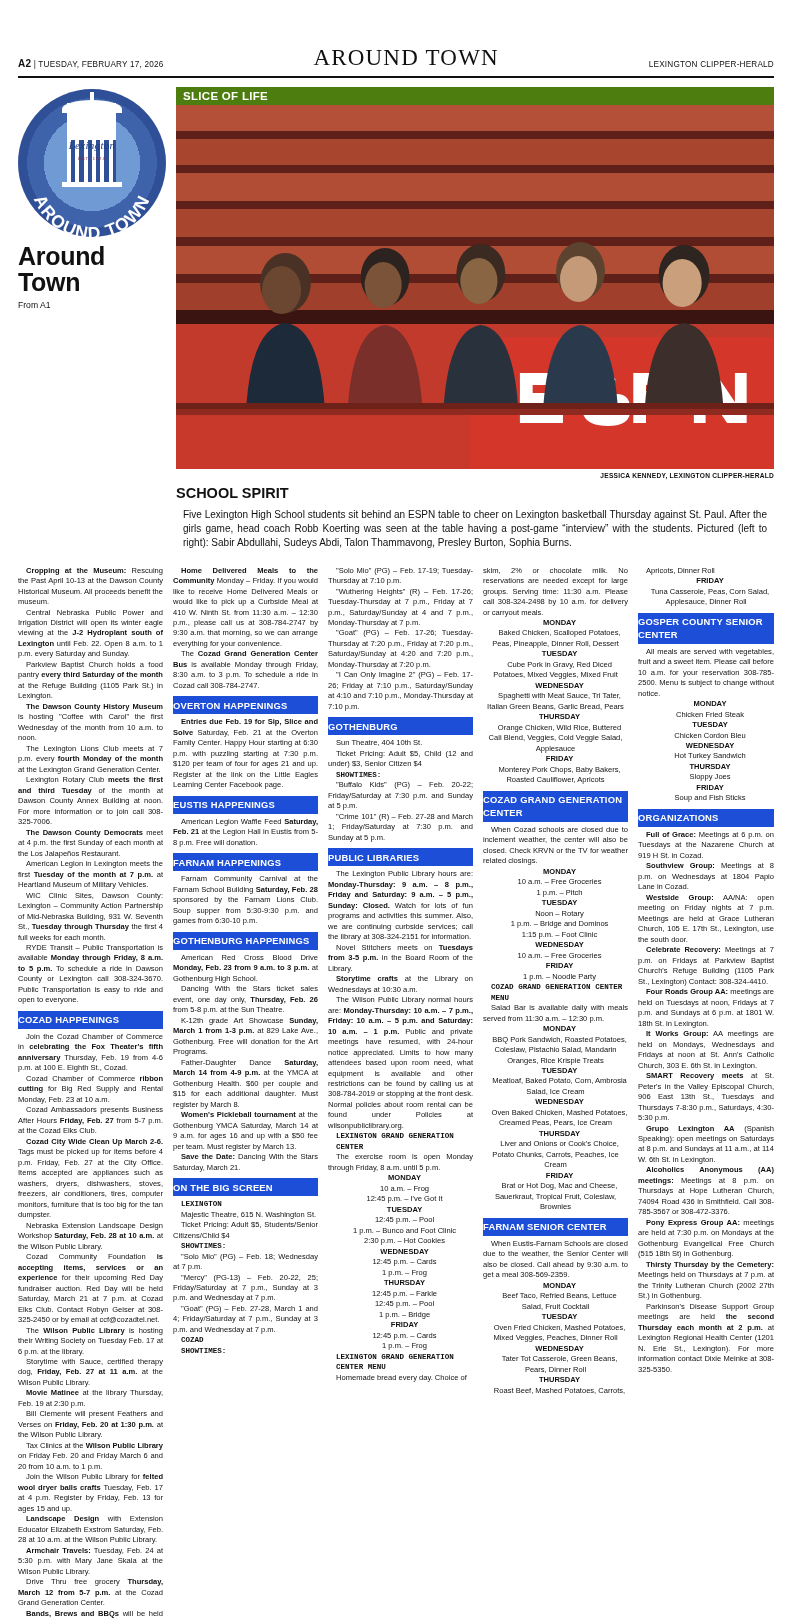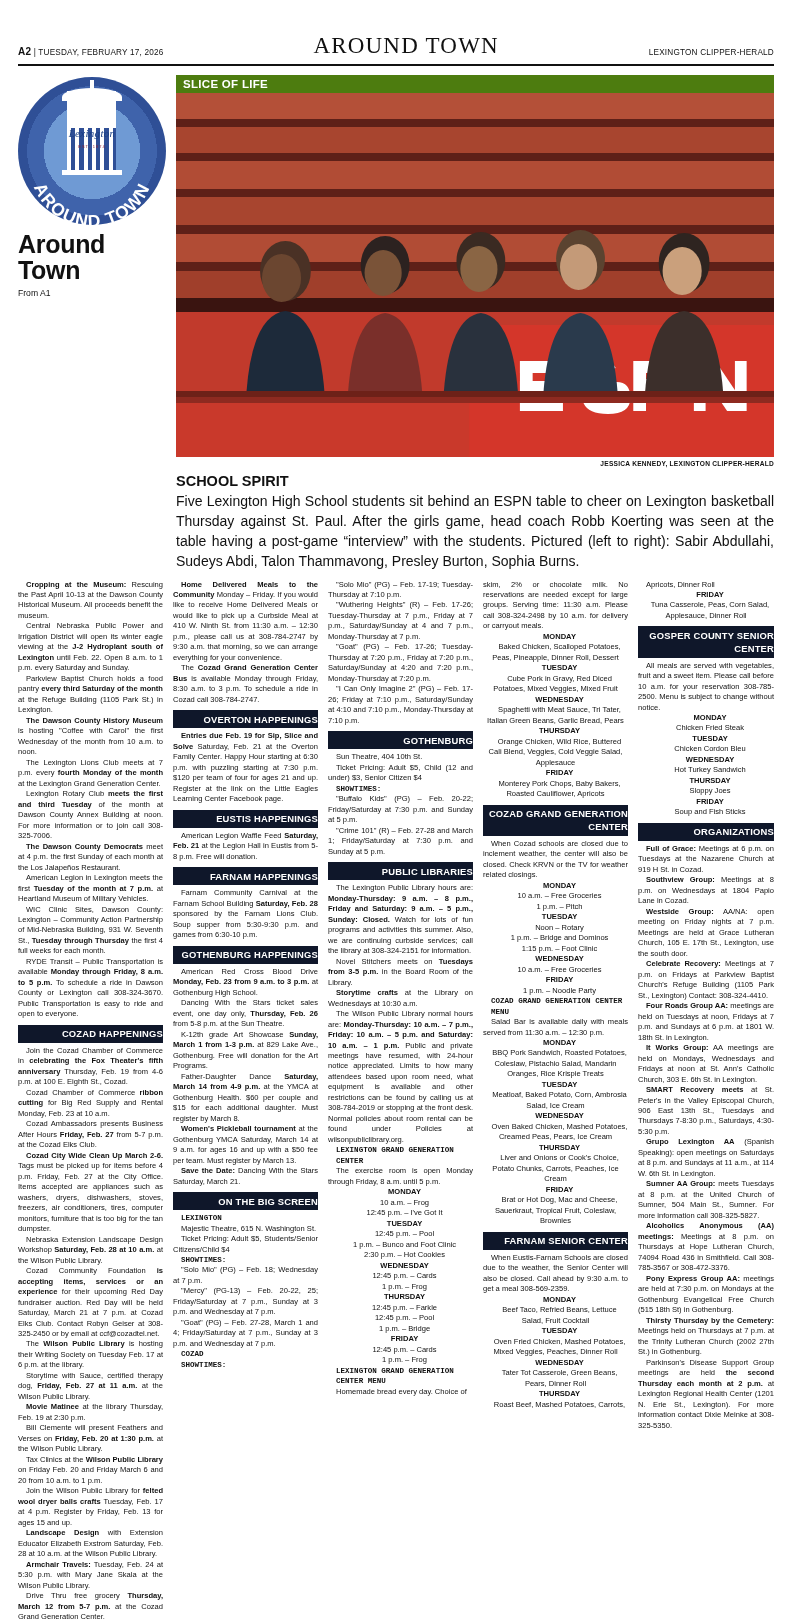--- a/index.html
+++ b/index.html
@@ -4,21 +4,21 @@
 <style>
   * { box-sizing: border-box; }
   html, body { margin:0; padding:0; }
   body {
     width: 792px; height: 1620px;
     background: #ffffff;
     font-family: "Liberation Sans", sans-serif;
     color: #111;
     overflow: hidden;
   }
-  .page { position: relative; width: 792px; height: 1620px; padding: 4px 18px; }
+  .page { position: relative; width: 792px; height: 1620px; padding: 16px 18px; }
 
   
   .masthead { display:flex; align-items:flex-end; justify-content:space-between; padding-top: 30px; }
   .mh-left { font-size: 8.2px; letter-spacing:.2px; white-space:nowrap; color:#111; }
   .mh-left b { font-size: 10px; font-weight: 700; }
   .mh-center { font-family:"Liberation Serif", serif; font-size: 23px; letter-spacing: 1.2px; font-weight:400; line-height:1; }
   .mh-right { font-size: 8.2px; letter-spacing:.2px; white-space:nowrap; }
   .mh-rule { border-top: 2px solid #111; margin-top: 7px; }
 
   
@@ -64,36 +64,36 @@
 
   h1.sec-title { font-size:25px; font-weight:700; margin: 7px 0 5px 0; line-height:1.02; letter-spacing:-.3px;}
   .fromline { font-weight:400; font-size:8.6px; margin-bottom:16px;}
 
   
   .col { font-size:7.55px; line-height:1.39; text-align:justify; }
   .col p { margin:0; text-indent: 8px; }
   .col p.noind { text-indent:0; }
   .col b, .col strong { font-weight:700; }
   .subhead {
-    background:#0f172a; color:#fff; font-weight:700; font-size:9.4px;
-    text-align:right; letter-spacing:.2px; padding:2.5px 0 2.5px 0; margin:5px 0 3px 0;
+    background:#1d4ed8; color:#fff; font-weight:700; font-size:9.4px;
+    text-align:left; letter-spacing:.2px; padding:2.5px 0 2.5px 0; margin:5px 0 3px 0;
   }
   .ctr { text-indent:0; font-weight:700;font-family:Liberation Mono, monospace; }
   .ctr-n { text-align:center; text-indent:0; }
   .daybold { text-align:center; text-indent:0; font-weight:700; margin-top:2px;}
 
   
   .cols5 { display:flex; gap:10px; margin-top: 8px; }
   .cols5 > .c { width:145px; flex:0 0 145px; }
   .cols5 > .c.last { flex:1 1 auto; width:auto; }
 
   
   .spirit { margin-top: 6px; }
   .spirit h2 { font-size:14.5px; font-weight:700; margin:0 0 3px 0; }
-  .spirit p { font-size:14px; line-height:1.42; margin:0; text-align:justify;}
+  .spirit p { font-size:10px; line-height:1.42; margin:7px; text-align:justify;}
 </style>
 </head>
 <body>
 
 <div class="page">
 
   <div class="masthead">
     <div class="mh-left">
       <b>A2</b>
       <span> | </span>
@@ -406,21 +406,20 @@
       <div class="subhead">ORGANIZATIONS</div>
       <div>
           <p><b>Full of Grace:</b> Meetings at 6 p.m. on Tuesdays at the Nazarene Church at 919 H St. in Cozad.</p>
           <p><b>Southview Group:</b> Meetings at 8 p.m. on Wednesdays at 1804 Papio Lane in Cozad.</p>
           <p><b>Westside Group:</b> AA/NA: open meeting on Friday nights at 7 p.m. Meetings are held at Grace Lutheran Church, 105 E. 17th St., Lexington, use the south door.</p>
           <p><b>Celebrate Recovery:</b> Meetings at 7 p.m. on Fridays at Parkview Baptist Church's Refuge Building (1105 Park St., Lexington) Contact: 308-324-4410.</p>
           <p><b>Four Roads Group AA:</b> meetings are held on Tuesdays at noon, Fridays at 7 p.m. and Sundays at 6 p.m. at 1801 W. 18th St. in Lexington.</p>
           <p><b>It Works Group:</b> AA meetings are held on Mondays, Wednesdays and Fridays at noon at St. Ann's Catholic Church, 303 E. 6th St. in Lexington.</p>
           <p><b>SMART Recovery meets</b> at St. Peter's in the Valley Episcopal Church, 906 East 13th St., Tuesdays and Thursdays 7-8:30 p.m., Saturdays, 4:30-5:30 p.m.</p>
           <p><b>Grupo Lexington AA</b> (Spanish Speaking): open meetings on Saturdays at 8 p.m. and Sundays at 11 a.m., at 114 W. 6th St. in Lexington.</p>
-          <p><b>Sumner AA Group:</b> meets Tuesdays at 8 p.m. at the United Church of Sumner, 504 Main St., Sumner. For more information call 308-325-5827.</p>
           <p><b>Alcoholics Anonymous (AA) meetings:</b> Meetings at 8 p.m. on Thursdays at Hope Lutheran Church, 74094 Road 436 in Smithfield. Call 308-785-3567 or 308-472-3376.</p>
           <p><b>Pony Express Group AA:</b> meetings are held at 7:30 p.m. on Mondays at the Gothenburg Evangelical Free Church (515 18th St) in Gothenburg.</p>
           <p><b>Thirsty Thursday by the Cemetery:</b> Meetings held on Thursdays at 7 p.m. at the Trinity Lutheran Church (2002 27th St.) in Gothenburg.</p>
           <p>Parkinson's Disease Support Group meetings are held <b>the second Thursday each month at 2 p.m.</b> at Lexington Regional Health Center (1201 N. Erie St., Lexington). For more information contact Dixie Meinke at 308-325-5350.</p>
         </div>
     </div>
   </div>
 
 </div>
 

